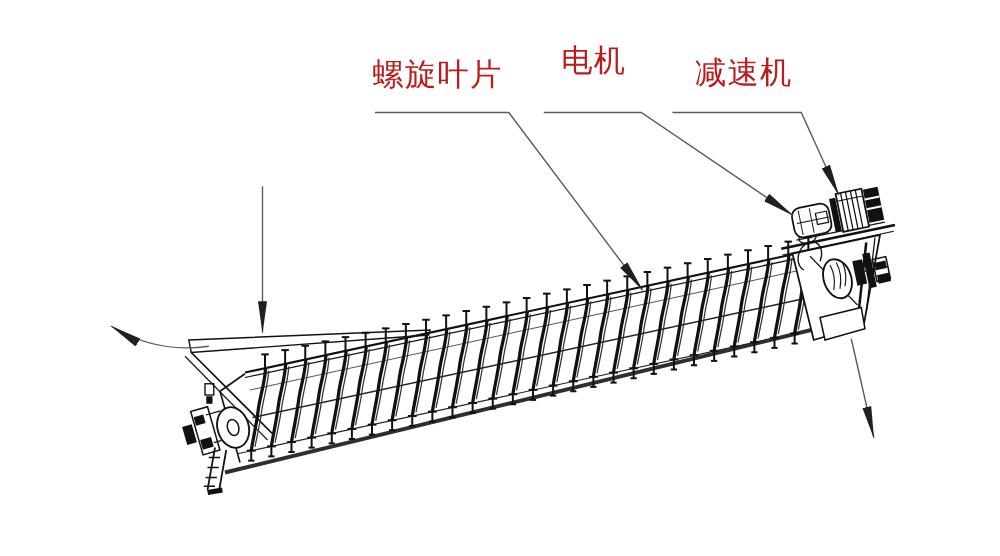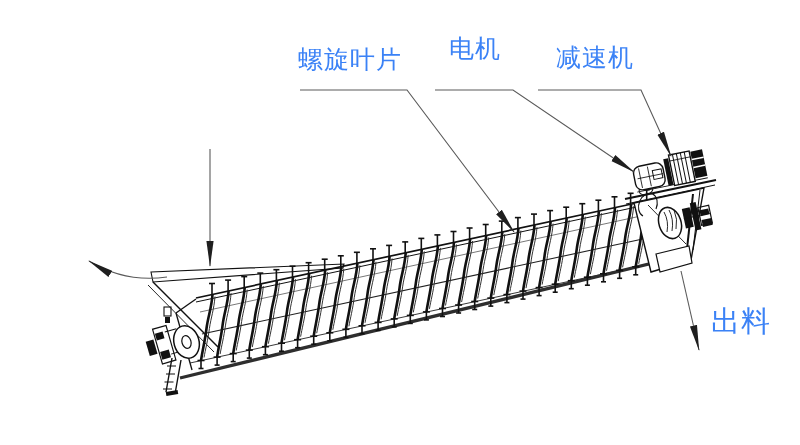--- a/index.html
+++ b/index.html
@@ -7,21 +7,21 @@
     width:800px;height:445px;
     background:#ffffff;
     position:relative;
     overflow:hidden;
     font-family:"DejaVu Sans", sans-serif;
   }
   #stage{position:absolute;left:0;top:0;width:800px;height:445px;}
   svg{position:absolute;left:0;top:0;}
   .lbl{
     position:absolute;
-    color:#3b82f6;
+    color:#b91c1c;
     white-space:nowrap;
     letter-spacing:1px;
     line-height:1;
     font-weight:400;
   }
   .lbl-top{font-size:25px;}
   .lbl-side{font-size:29px;}
   
   .mk{stroke:#111;stroke-width:1.6;fill:none;stroke-linecap:butt;}
   .mbody{stroke:#111;stroke-width:2.6;fill:none;}
@@ -161,15 +161,14 @@
     <path d="M538,90 H641 L671,156" marker-end="url(#arrow)"></path>
     <path d="M210,149 V266" marker-end="url(#arrow)"></path>
     <path d="M167,277 Q125,283 89,261" marker-end="url(#arrow)"></path>
     <path d="M681,271 L699,350" marker-end="url(#arrow)"></path>
   </g>
 </svg>
 
 <div class="lbl lbl-top" style="left:298px;top:47px;">螺旋叶片</div>
 <div class="lbl lbl-top" style="left:449px;top:36px;">电机</div>
 <div class="lbl lbl-top" style="left:556px;top:45px;">减速机</div>
-<div class="lbl lbl-side" style="left:711px;top:307px;">出料</div>
 
 </div>
 
 </body></html>

